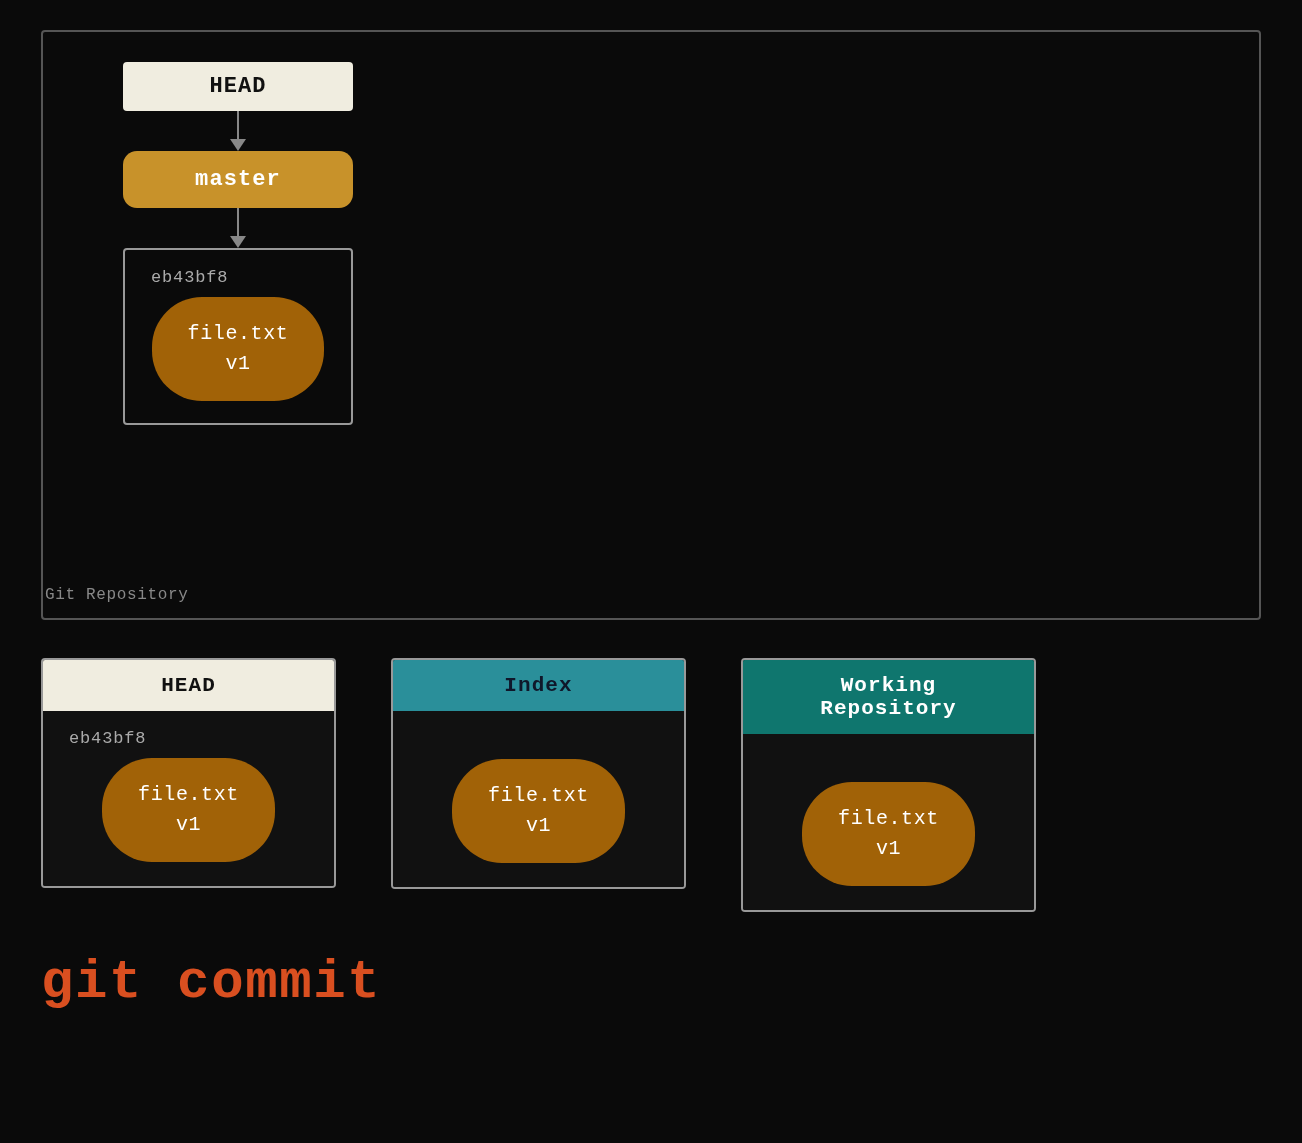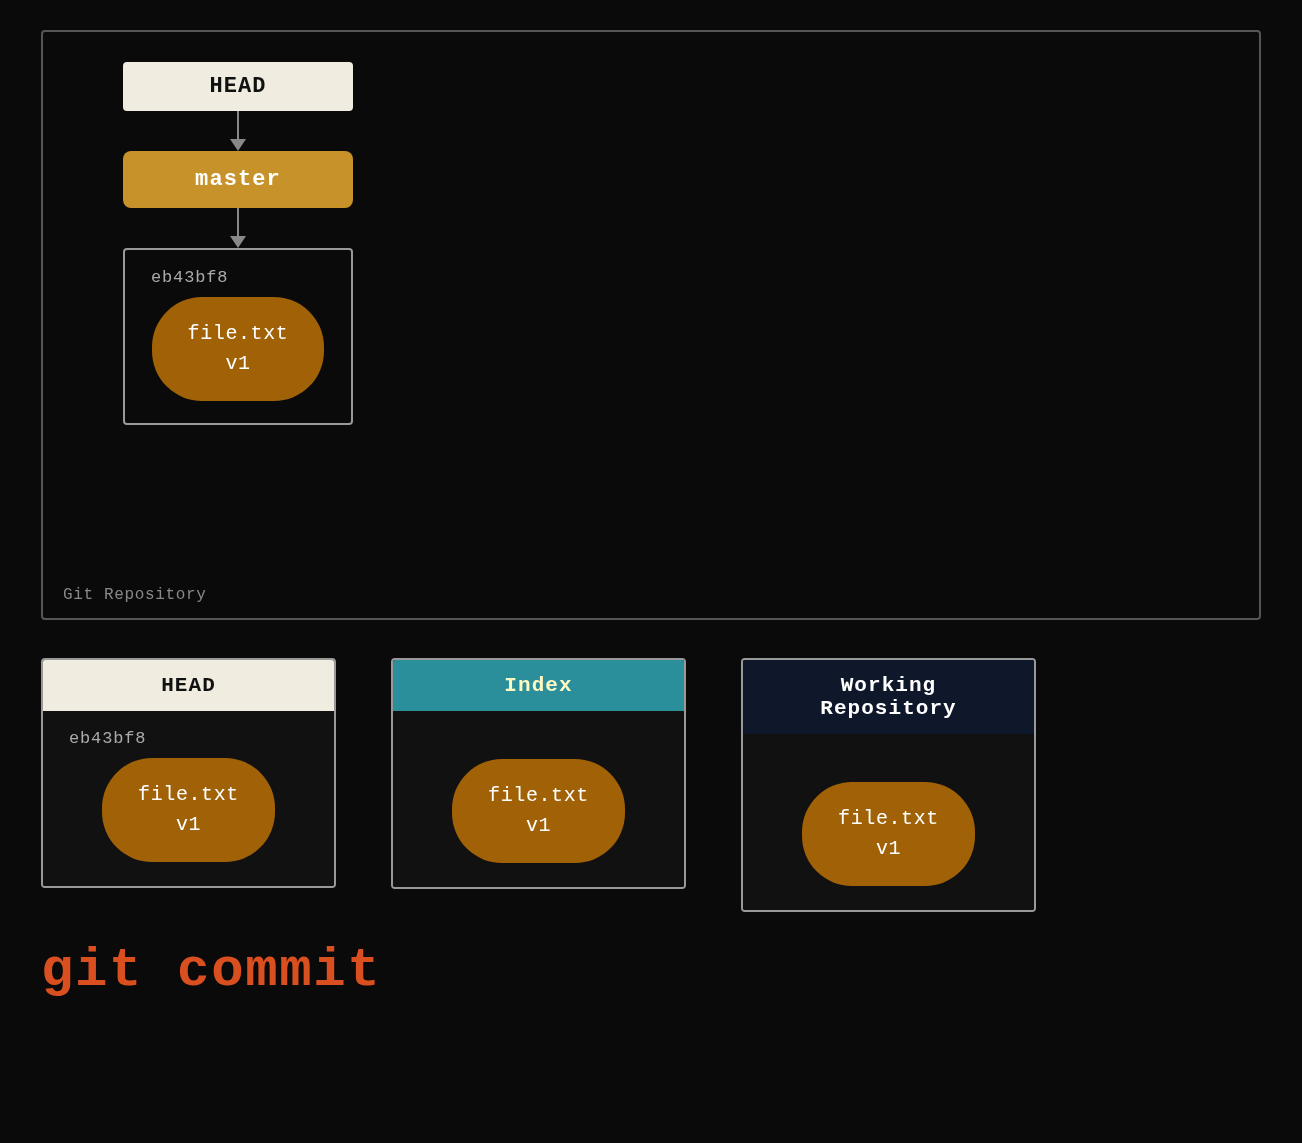--- a/index.html
+++ b/index.html
@@ -26,21 +26,21 @@
       position: relative;
       padding: 30px 0 0 40px;
       display: flex;
       flex-direction: column;
       align-items: flex-start;
     }
 
     .git-repo-label {
       position: absolute;
       bottom: 14px;
-      left: 20px;
+      left: 2px;
       color: #888;
       font-size: 16px;
       letter-spacing: 0.04em;
     }
 
     
     .head-box {
       background: #f0ede0;
       color: #111;
       font-size: 22px;
@@ -75,21 +75,21 @@
       border-top: 12px solid #888;
     }
 
     
     .master-box {
       background: #c8922a;
       color: #fff;
       font-size: 22px;
       font-weight: bold;
       padding: 16px 40px;
-      border-radius: 8px;
+      border-radius: 14px;
       text-align: center;
       min-width: 230px;
       letter-spacing: 0.05em;
     }
 
     
     .commit-box {
       border: 2px solid #999;
       border-radius: 4px;
       padding: 18px 20px 22px 20px;
@@ -157,25 +157,25 @@
       color: #fff;
     }
 
     .panel-header.head-header {
       background: #f0ede0;
       color: #111;
     }
 
     .panel-header.index-header {
       background: #2a8f9a;
-      color: #fef9c3;
+      color: #0f172a;
     }
 
     .panel-header.wd-header {
-      background: #0f172a;
+      background: #0f766e;
       color: #fff;
     }
 
     .panel-body {
       background: #111;
       width: 100%;
       padding: 18px 20px 24px 20px;
       display: flex;
       flex-direction: column;
       align-items: center;
@@ -183,21 +183,21 @@
       flex: 1;
     }
 
     
     .git-commit-label {
       color: #d94f20;
       font-size: 54px;
       font-weight: bold;
       font-family: 'Courier New', Courier, monospace;
       letter-spacing: 0.03em;
-      margin-top: 28px;
+      margin-top: 40px;
       align-self: flex-start;
     }
 
     .stack {
       display: flex;
       flex-direction: column;
       align-items: center;
     }
   </style>
 </head>

